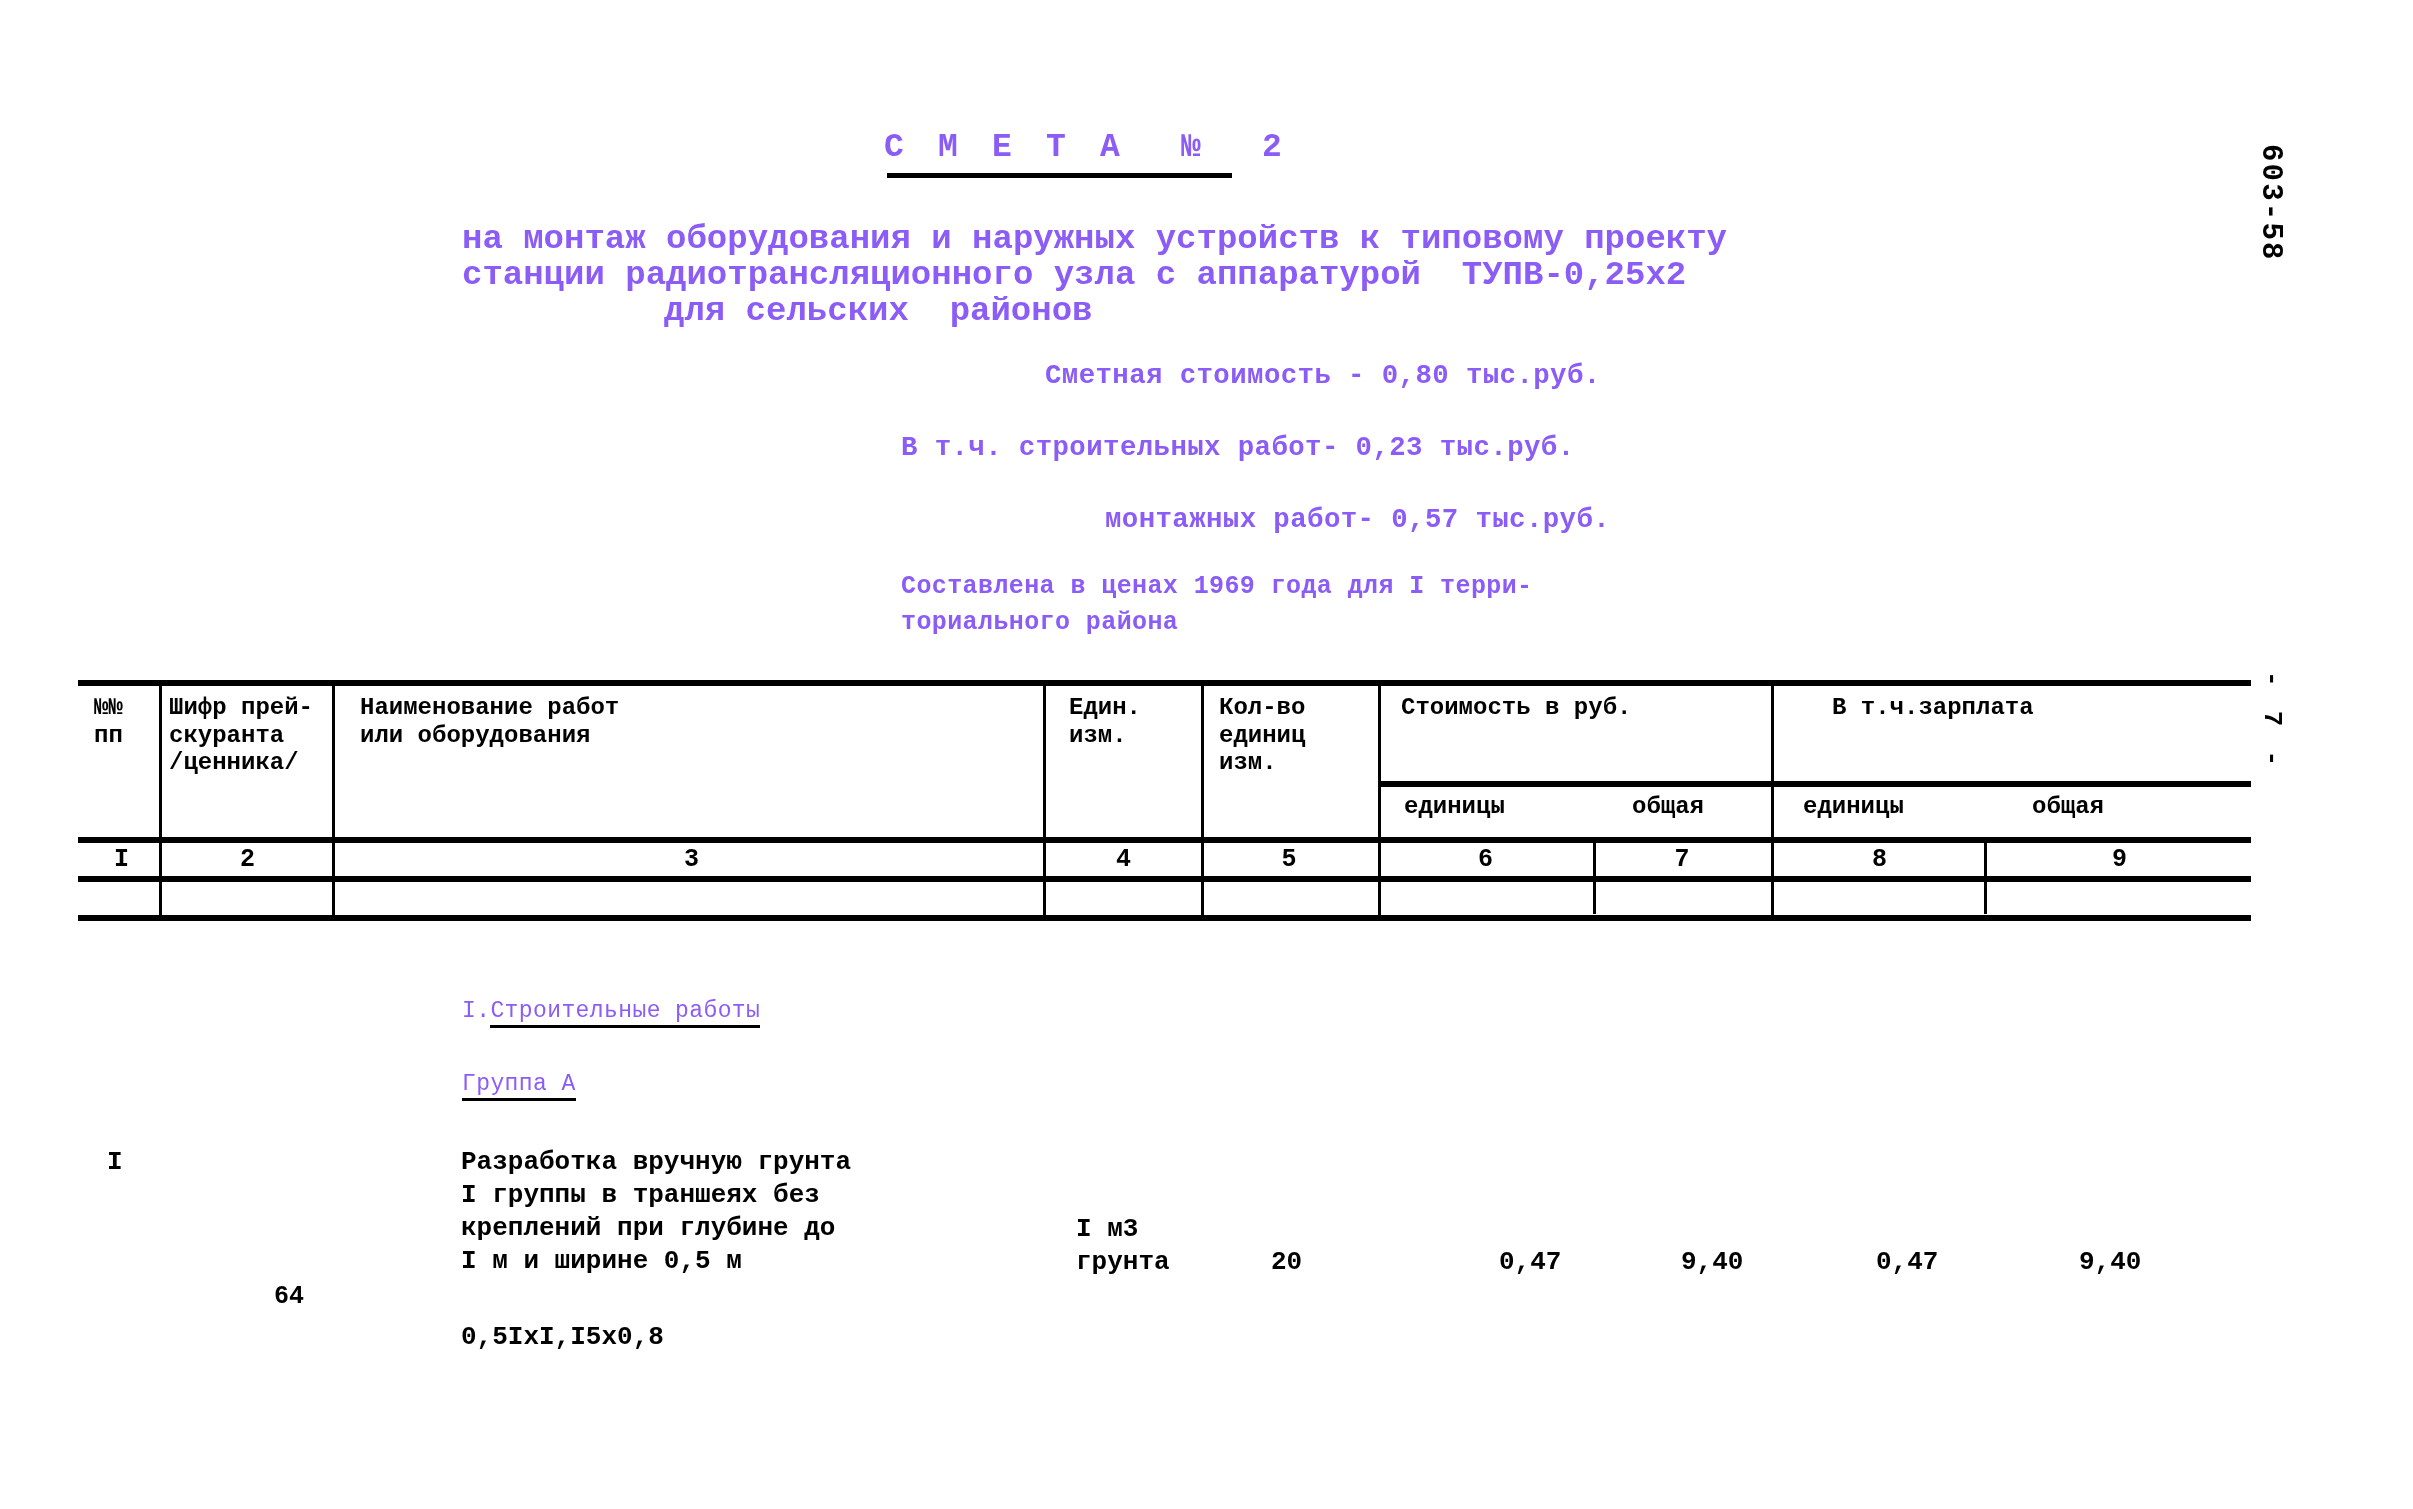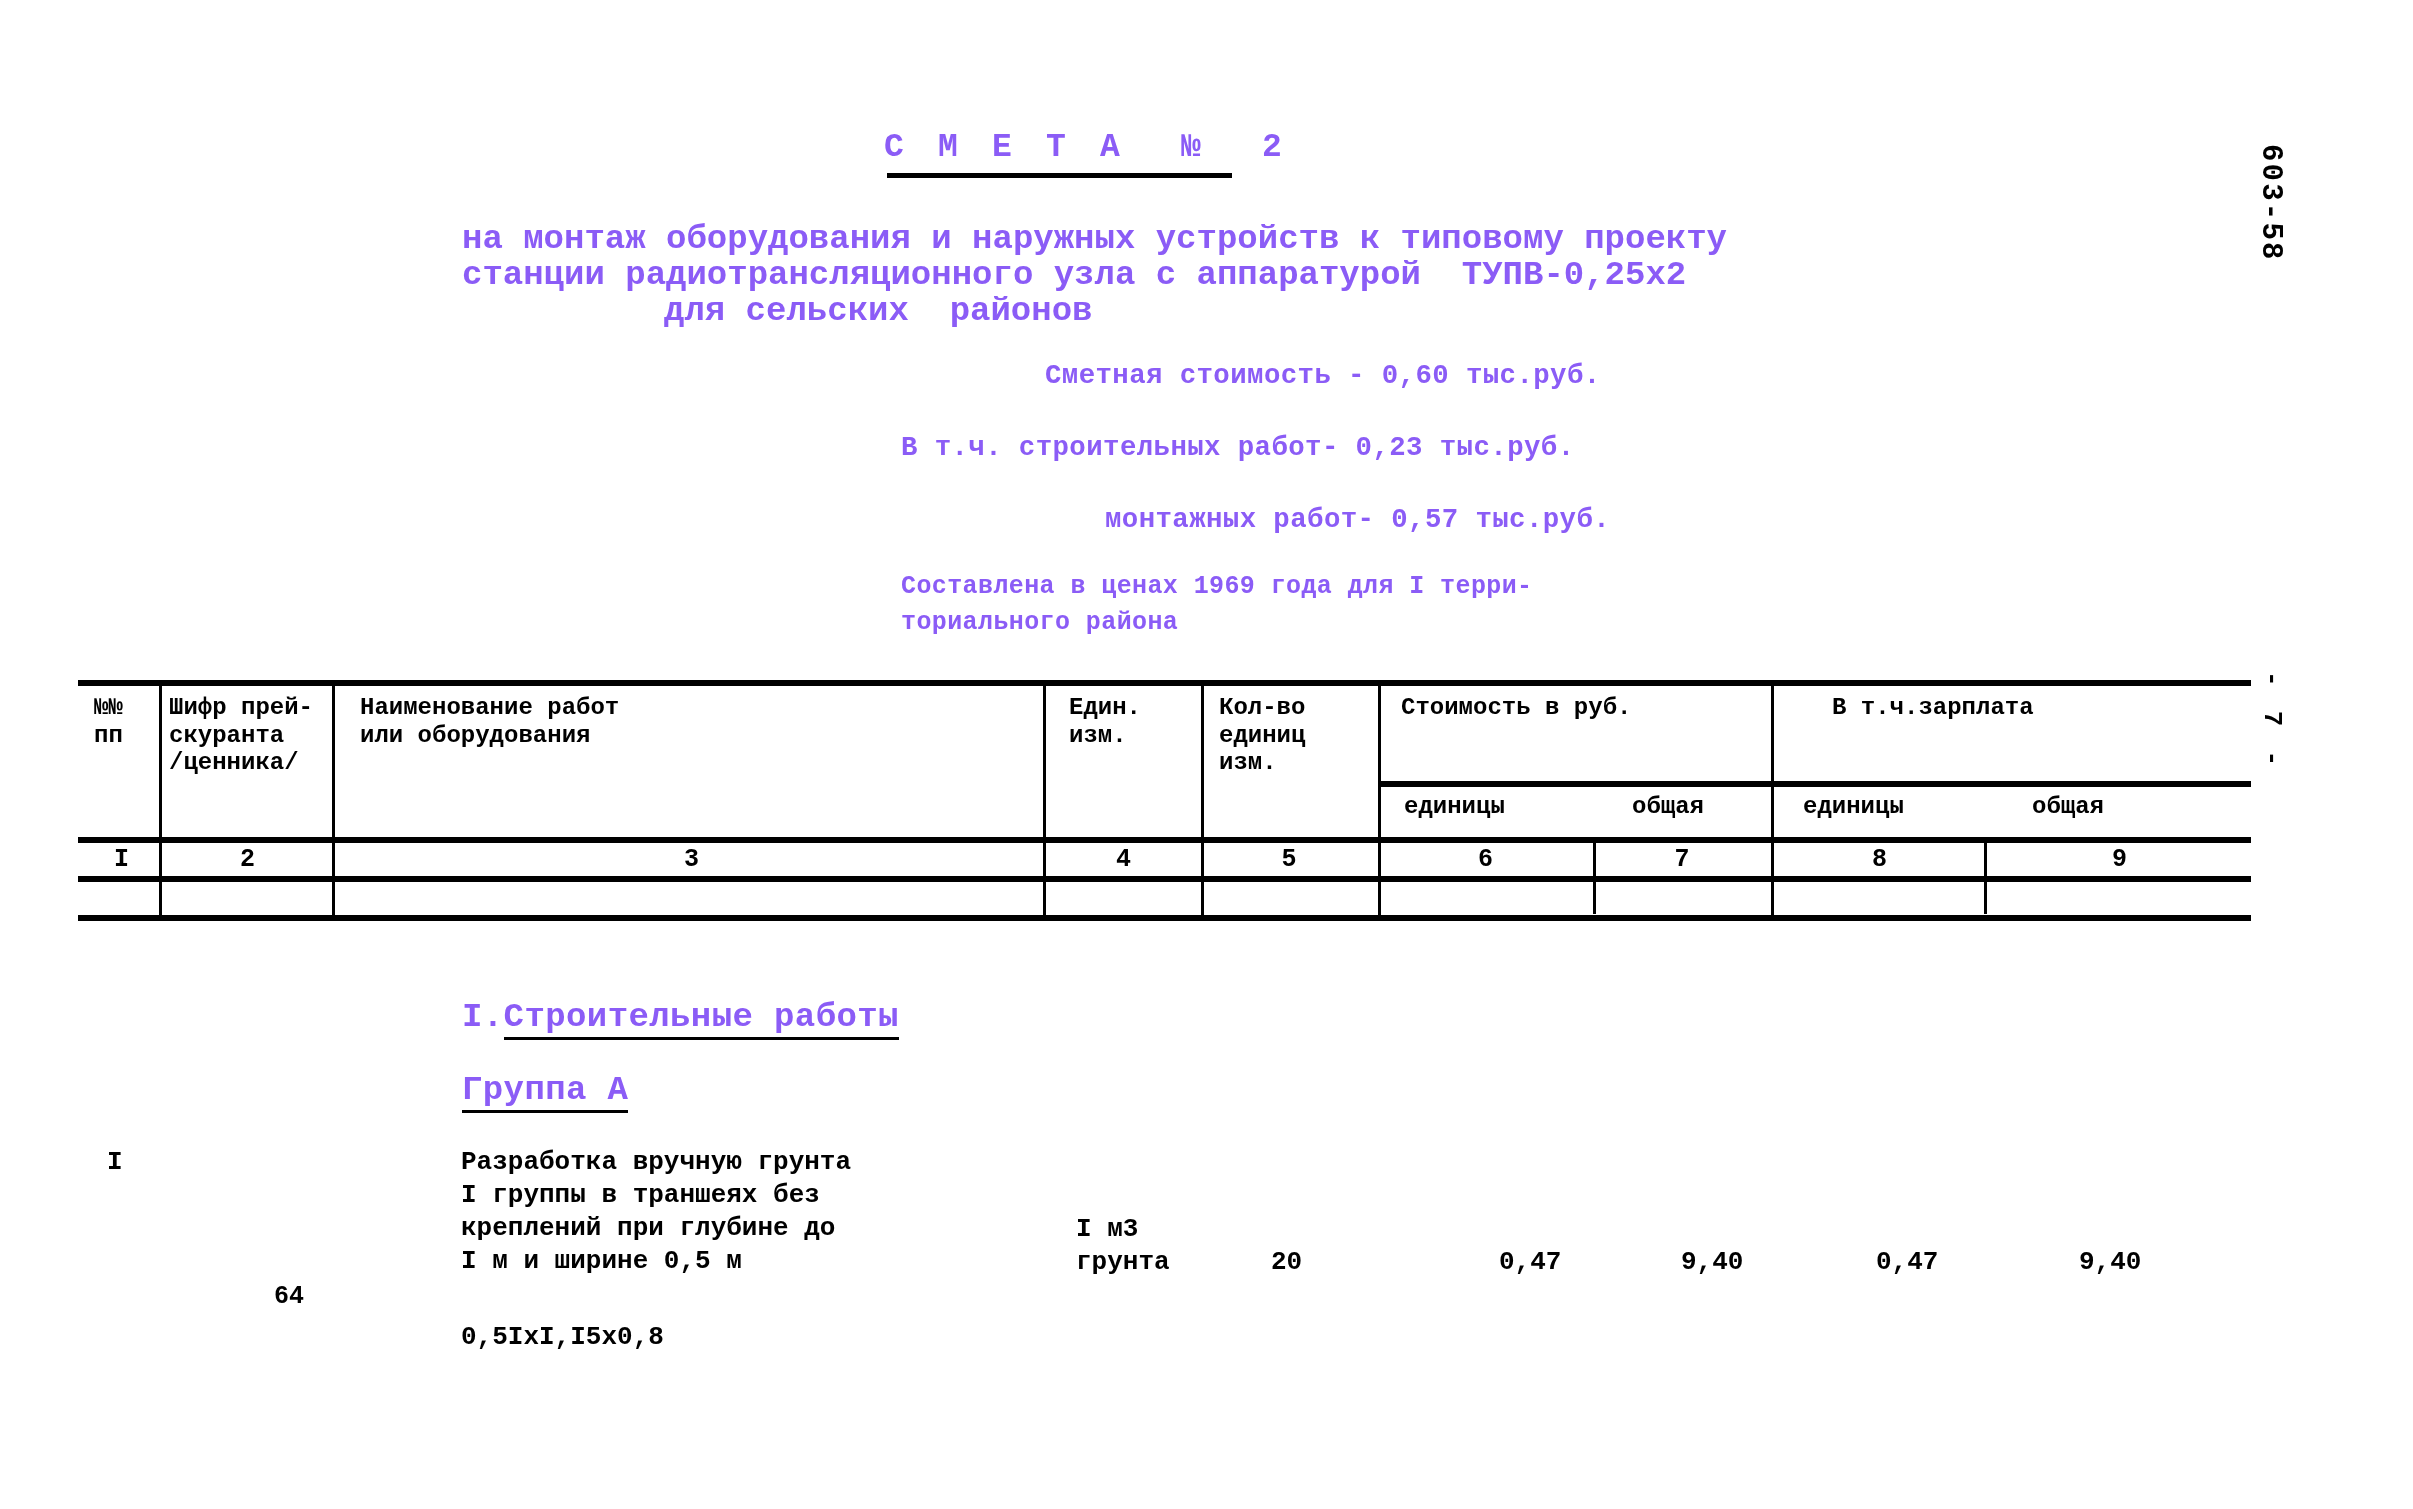--- a/index.html
+++ b/index.html
@@ -138,23 +138,23 @@
     position: absolute;
     top: 165px;
     font-family: "Liberation Mono", "DejaVu Sans Mono", monospace;
     font-weight: 700;
     font-size: 25px;
     text-align: center;
   }
 
   
   .section-head {
-    font-size: 34px;
-    font-family: "Liberation Mono", "DejaVu Sans Mono", monospace;
-    font-weight: 700;
+    font-size: 23px;
+    font-family: "Liberation Mono", "DejaVu Sans Mono", monospace;
+    font-weight: 400;
     white-space: pre;
     text-align: center;
   }
   .u-part {
     border-bottom: 3.6px solid #000;
     padding-bottom: 1.4px;
   }
   #section-stroit { left: 462px; top: 998px; }
   #group-a        { left: 462px; top: 1071px; }
 
@@ -183,21 +183,21 @@
 
 <div class="doc">
 
   <div class="t" id="title-heading">С М Е Т А  №  2</div>
   <div id="title-underline"></div>
 
   <div class="t subtitle-line" id="subtitle-1">на монтаж оборудования и наружных устройств к типовому проекту</div>
   <div class="t subtitle-line" id="subtitle-2">станции радиотрансляционного узла с аппаратурой  ТУПВ-0,25х2</div>
   <div class="t subtitle-line" id="subtitle-3">для сельских  районов</div>
 
-  <div class="t cost-line" id="cost-total">Сметная стоимость - 0,60 тыс.руб.</div>
+  <div class="t cost-line" id="cost-total">Сметная стоимость - 0,80 тыс.руб.</div>
   <div class="t cost-line" id="cost-constr">В т.ч. строительных работ- 0,23 тыс.руб.</div>
   <div class="t cost-line" id="cost-install">монтажных работ- 0,57 тыс.руб.</div>
 
   <div class="t prices-line" id="prices-1">Составлена в ценах 1969 года для I терри-</div>
   <div class="t prices-line" id="prices-2">ториального района</div>
 
   <div class="margin-rot" id="doc-code-margin">603-58</div>
   <div class="margin-rot" id="page-number-margin">- 7 -</div>
 
   <div id="smeta-table">

